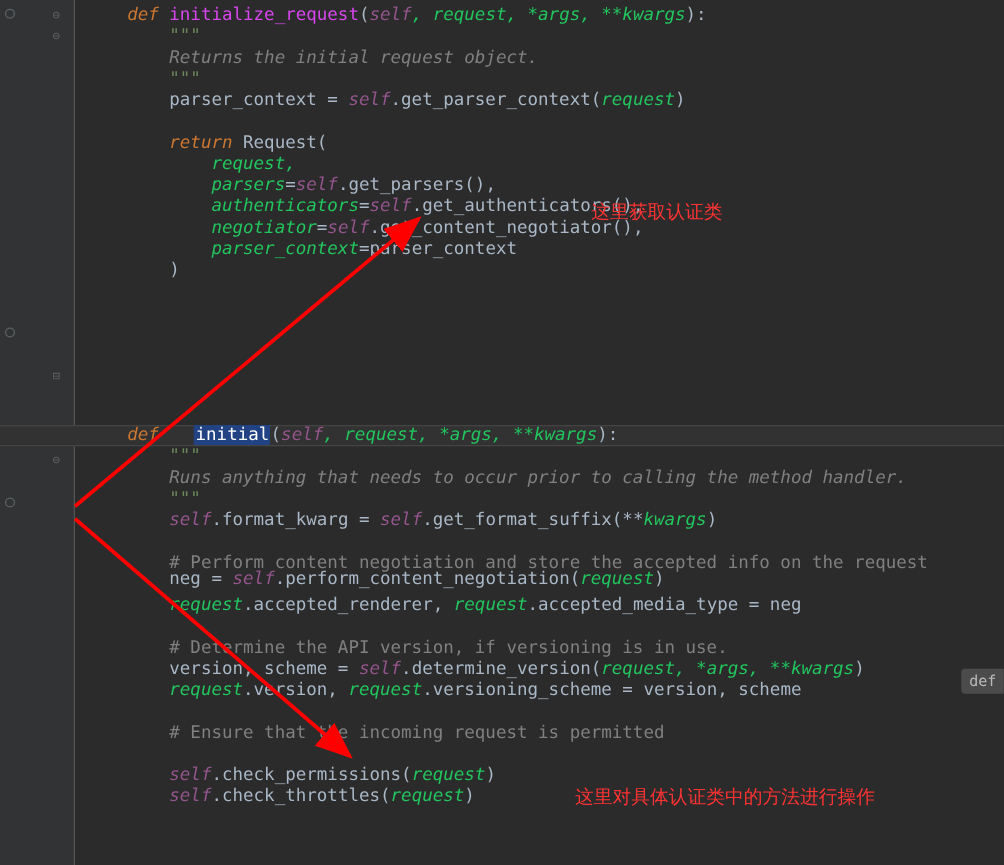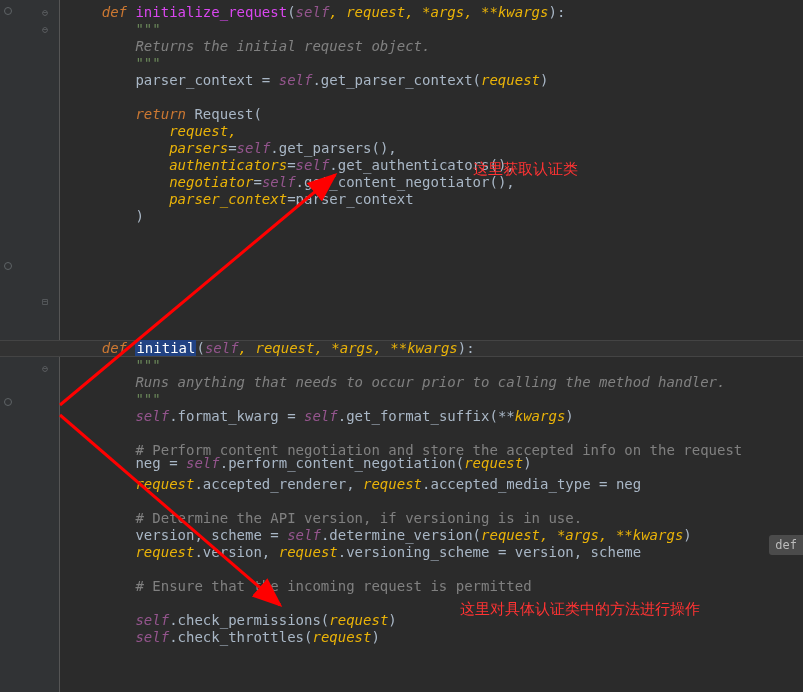--- a/index.html
+++ b/index.html
@@ -59,26 +59,26 @@
       position: absolute;
       left: 0;
       right: 0;
       height: 17px;
       border-top: 1px solid #444;
       border-bottom: 1px solid #444;
     }
     .kw { color: #cc7832; font-style: italic; }
     .fn { color: #d946ef; font-style: normal; }
     .self { color: #94558d; font-style: italic; }
-    .param { color: #eab308; font-style: italic; }
+    .param { color: #22c55e; font-style: italic; }
     .str { color: #6a8759; font-style: normal; }
     .comment { color: #808080; font-style: normal; }
     .op { color: #a9b7c6; font-style: normal; }
     .plain { font-style: normal; }
-    .highlight-sel { background: #214283; color: #fff; padding: 0 1px; }
+    .highlight-sel { background: #214283; color: #fff; padding: 0 1px; margin-left: 20px; }
     .annotation {
       position: absolute;
       color: #ff3333;
       font-family: 'Microsoft YaHei', 'SimSun', sans-serif;
       font-size: 15px;
       font-style: normal;
       font-weight: normal;
     }
     .arrow-svg {
       position: absolute;
@@ -147,15 +147,15 @@
   <defs>
     <marker id="arrowhead" markerWidth="10" markerHeight="8" refX="9" refY="4" orient="auto">
       <polygon points="0 0, 10 4, 0 8" fill="#ff0000"></polygon>
     </marker>
   </defs>
   <line x1="60" y1="405" x2="335" y2="175" stroke="#ff0000" stroke-width="3" marker-end="url(#arrowhead)"></line>
   <line x1="60" y1="415" x2="280" y2="605" stroke="#ff0000" stroke-width="3" marker-end="url(#arrowhead)"></line>
 </svg>
 
 <div class="annotation" style="left:473px;top:160px">这里获取认证类</div>
-<div class="annotation" style="left:460px;top:600px">这里对具体认证类中的方法进行操作</div>
+<div class="annotation" style="left:460px;top:628px">这里对具体认证类中的方法进行操作</div>
 
 <div class="def-badge">def </div>
 
 </body></html>

